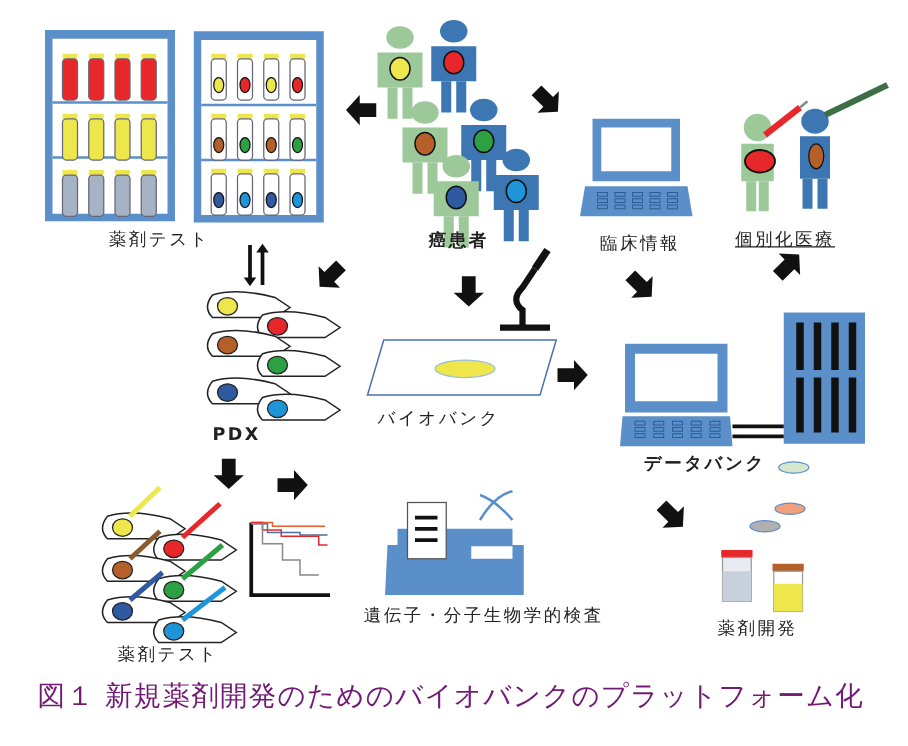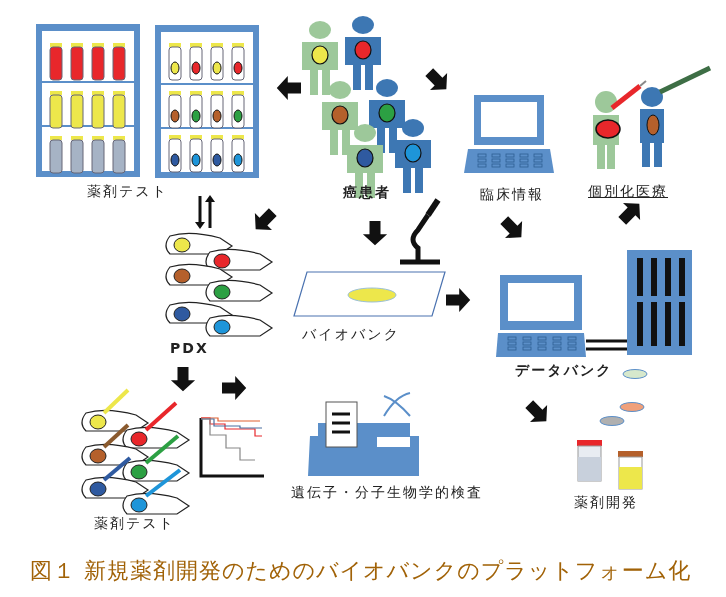--- a/index.html
+++ b/index.html
@@ -1,19 +1,19 @@
 <!DOCTYPE html>
 <html><head>
 <meta charset="utf-8">
 <style>
   html,body{margin:0;padding:0;background:#fff;}
   body{width:726px;height:597px;position:relative;overflow:hidden;font-family:"DejaVu Sans",sans-serif;}
   svg#dia{position:absolute;left:0;top:0;}
   .lbl{position:absolute;font-size:14px;color:#222;letter-spacing:2px;white-space:nowrap;}
-  .cap{position:absolute;left:30px;top:556px;font-size:22px;color:#a16207;letter-spacing:1px;white-space:nowrap;}
+  .cap{position:absolute;left:30px;top:542px;font-size:22px;color:#701a75;letter-spacing:1px;white-space:nowrap;}
 </style>
 </head>
 <body>
 
 <svg id="dia" width="726" height="597" viewBox="0 0 726 597">
 
   <g>
     <rect x="36" y="24" width="104" height="153" fill="#5b8fc9"></rect>
     <rect x="42" y="31" width="92" height="140" fill="#fff"></rect>
     <line x1="42" y1="82" x2="134" y2="82" stroke="#5b8fc9" stroke-width="2"></line>

